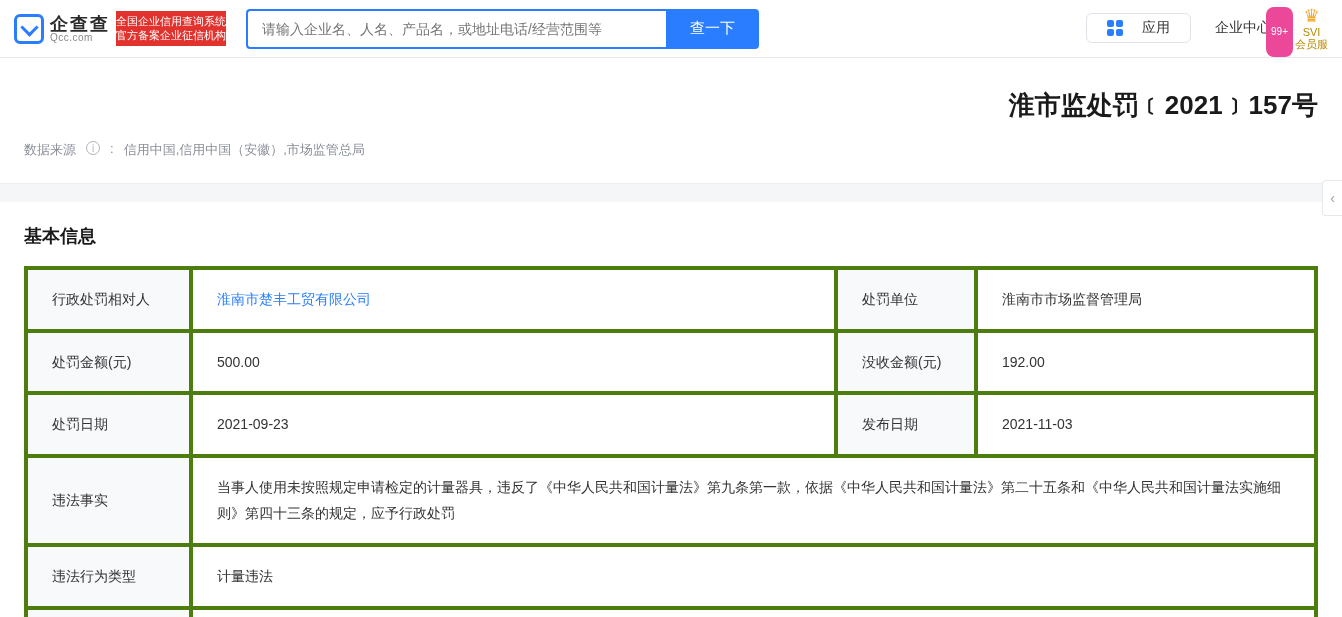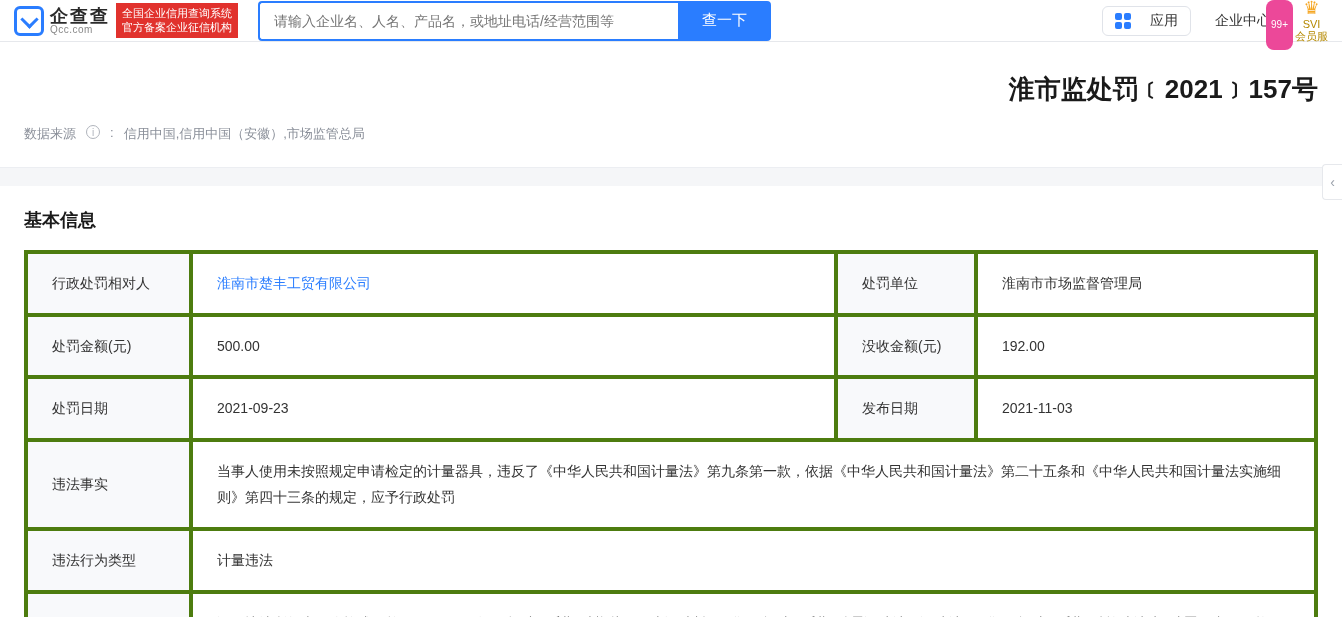--- a/index.html
+++ b/index.html
@@ -6,21 +6,21 @@
   body {
     font-family: "Microsoft YaHei", "PingFang SC", Arial, sans-serif;
     background: #f5f6f8;
     color: #333;
     font-size: 14px;
     width: 1342px;
     overflow: hidden;
   }
   
   .topbar {
-    height: 42px;
+    height: 58px;
     background: #fff;
     border-bottom: 1px solid #e6e8ec;
     display: flex;
     align-items: center;
     padding: 0 14px 0 14px;
     gap: 10px;
   }
   .logo-block { display: flex; align-items: center; gap: 6px; }
   .logo-icon {
     width: 30px; height: 30px; border: 3px solid #2a7dff; border-radius: 6px;
@@ -28,37 +28,37 @@
   }
   .logo-icon::after {
     content: ""; position: absolute; width: 10px; height: 10px; border: 3px solid #2a7dff;
     border-top: none; border-left: none; transform: rotate(45deg);
     left: 6px; top: 4px;
   }
   .logo-text { display: flex; flex-direction: column; line-height: 1; }
   .logo-cn { font-size: 18px; font-weight: 700; color: #2b2b2b; letter-spacing: 2px; }
   .logo-en { font-size: 10px; color: #888; letter-spacing: 0.5px; }
   .logo-badge {
-    background: #e1322d; color: #fff; font-size: 11px; padding: 4px 6px; line-height: 1.25;
+    background: #e1322d; color: #fff; font-size: 11px; padding: 4px 0; line-height: 1.25;
     white-space: nowrap;
   }
   .search-wrap { display: flex; align-items: center; margin-left: 10px; }
   .search-input {
     width: 420px; height: 40px; border: 2px solid #2a7dff; border-right: none;
     border-radius: 4px 0 0 4px; padding: 0 14px; font-size: 14px; color: #888;
     outline: none;
   }
   .search-btn {
     height: 40px; padding: 0 22px; background: #2a7dff; color: #fff; border: 2px solid #2a7dff;
     border-radius: 0 4px 4px 0; font-size: 15px; cursor: pointer;
   }
   .top-right { margin-left: auto; display: flex; align-items: center; gap: 24px; }
   .pill {
     display: flex; align-items: center; gap: 19px; border: 1px solid #e0e3e9;
-    border-radius: 6px; padding: 5px 12px; font-size: 14px; color: #333; cursor: pointer;
+    border-radius: 6px; padding: 5px 20px; font-size: 14px; color: #333; cursor: pointer;
   }
   .app-icon {
     width: 16px; height: 16px; display: grid; grid-template-columns: 1fr 1fr; grid-template-rows: 1fr 1fr; gap: 2px;
   }
   .app-icon span { background: #2a7dff; border-radius: 2px; }
   .nav-link { font-size: 14px; color: #333; cursor: pointer; position: relative; }
   .badge99 {
     position: absolute; top: -12px; right: -22px; background: #ec4899; color: #fff;
     font-size: 10px; padding: 19px 5px; border-radius: 8px; line-height: 1.2;
   }

